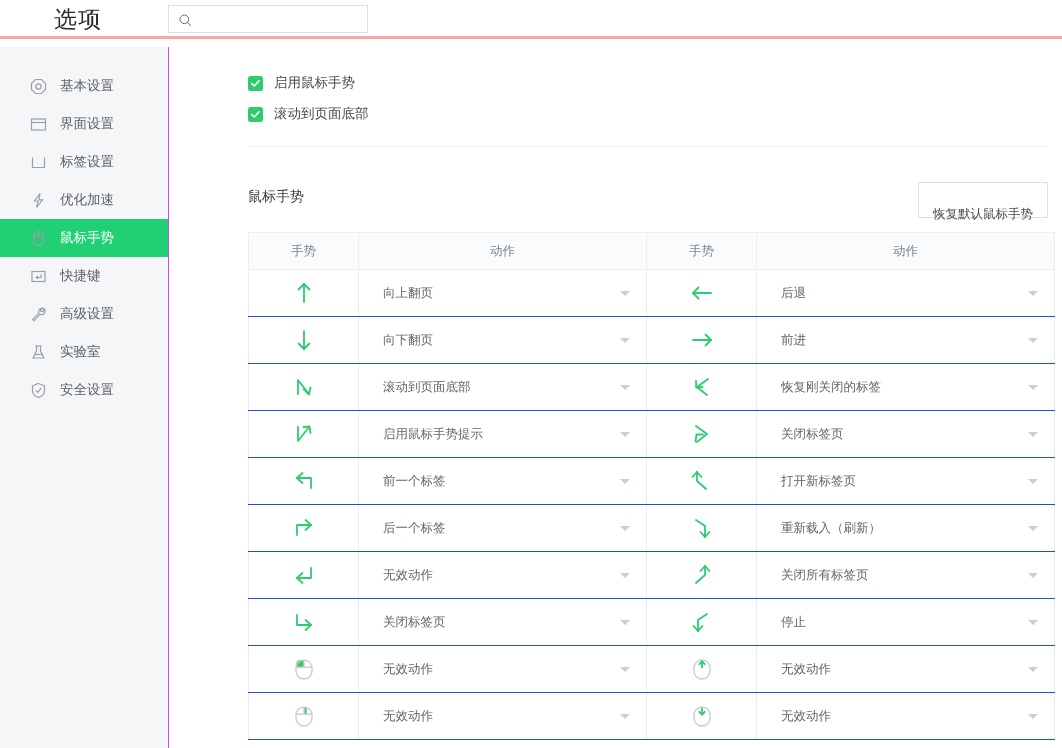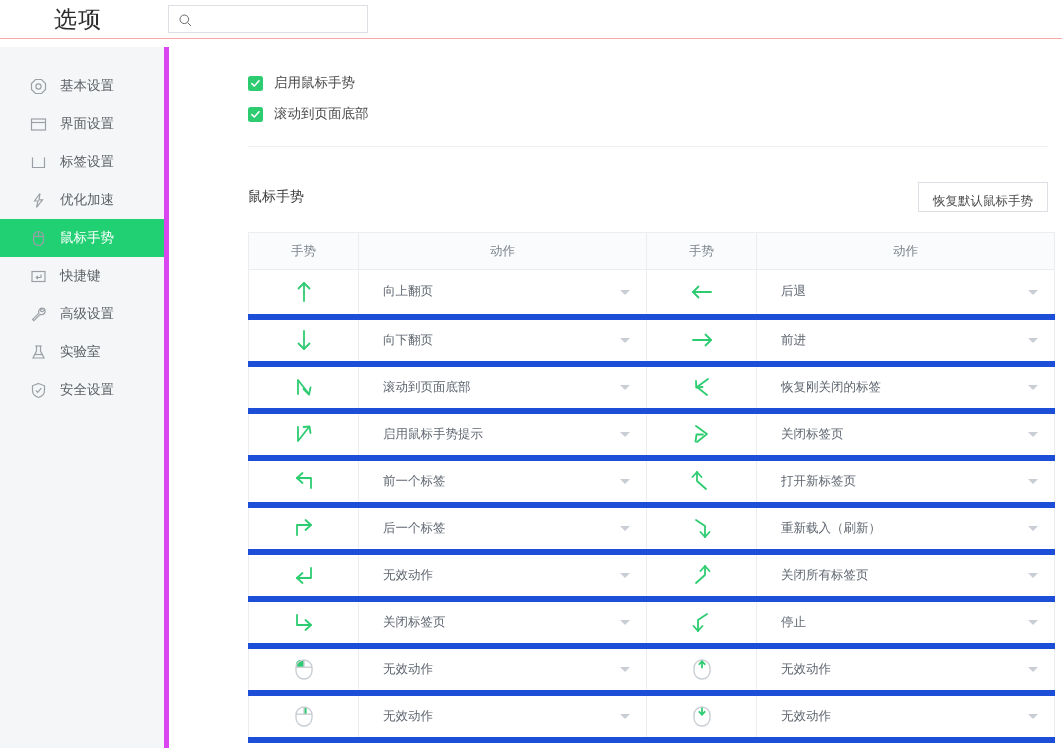--- a/index.html
+++ b/index.html
@@ -7,21 +7,21 @@
     width: 1062px; height: 748px;
     background: #ffffff;
     font-family: "Liberation Sans", "DejaVu Sans", sans-serif;
     overflow: hidden;
   }
   .app { position: relative; width: 1062px; height: 748px; background:#fff; }
 
   
   .topbar {
     position: absolute; left:0; top:0; width:1062px; height:39px;
-    background:#fff; border-bottom:1px solid #fca5a5;
+    background:#fff; border-bottom:3px solid #fca5a5;
   }
   .app-title {
     position:absolute; left:54px; top:4px;
     font-size:23px; color:#2b2b2b; letter-spacing:1px;
     font-family:"DejaVu Sans","Liberation Sans",sans-serif;
   }
   .search-wrap {
     position:absolute; left:168px; top:5px; width:200px; height:28px;
     border:1px solid #dcdfe3; background:#fff;
   }
@@ -32,21 +32,21 @@
     position:absolute; left:30px; top:0; width:166px; height:26px;
     border:0; outline:0; background:transparent;
     font-size:12px; color:#333;
     font-family:"Liberation Sans", sans-serif;
   }
   .search-input::placeholder { color:#bbb; }
 
   
   .sidebar {
     position:absolute; left:0; top:47px; width:169px; height:701px;
-    background:#f5f6f7; border-right:5px solid #d946ef;
+    background:#f5f6f7; border-right:1px solid #d946ef;
     padding-top:20px;
   }
   .nav-item {
     position:relative; display:flex; align-items:center;
     height:38px; padding-left:30px; cursor:pointer;
     color:#5b6066; font-size:13.5px;
     font-family:"DejaVu Sans","Liberation Sans",sans-serif;
   }
   .nav-item .nav-icon {
     width:17px; height:17px; margin-right:13px;
@@ -84,21 +84,21 @@
   .sect-head {
     margin-top:35px; width:800px; position:relative; height:32px;
   }
   .sect-title {
     position:absolute; left:0; top:6px;
     font-size:14px; color:#3d3d3d;
     font-family:"DejaVu Sans","Liberation Sans",sans-serif;
   }
   .restore-btn {
     position:absolute; right:0; top:0;
-    height:30px; padding:4px 14px;
+    height:30px; padding:17px 14px;
     border:1px solid #dcdfe3; background:#fff;
     font-size:12.5px; color:#4a4a4a; cursor:pointer;
     font-family:"DejaVu Sans","Liberation Sans",sans-serif;
     line-height:28px;
   }
 
   
   .gtable {
     margin-top:18px; width:807px;
     border:1px solid #ededed; border-collapse:collapse;
@@ -106,21 +106,21 @@
   }
   .gtable th {
     background:#fafbfc; height:37px;
     font-weight:normal; font-size:12.5px; color:#7c848d;
     border-right:1px solid #ededed; border-bottom:1px solid #ededed;
     font-family:"DejaVu Sans","Liberation Sans",sans-serif;
     margin-top:36px;
   }
   .gtable td {
     height:47px; border-right:1px solid #ededed;
-    border-bottom:6px solid #1d4ed8; background:#fff;
+    border-bottom:1px solid #1d4ed8; background:#fff;
   }
   .gtable th:last-child, .gtable td:last-child { border-right:0; }
   .gcell-icon { text-align:center; vertical-align:middle; }
   .gcell-icon svg { display:inline-block; vertical-align:middle; }
   .gcell-act {
     position:relative; vertical-align:middle;
     padding-left:24px; font-size:12.5px; color:#5f6670;
     font-family:"DejaVu Sans","Liberation Sans",sans-serif;
     cursor:pointer;
   }

